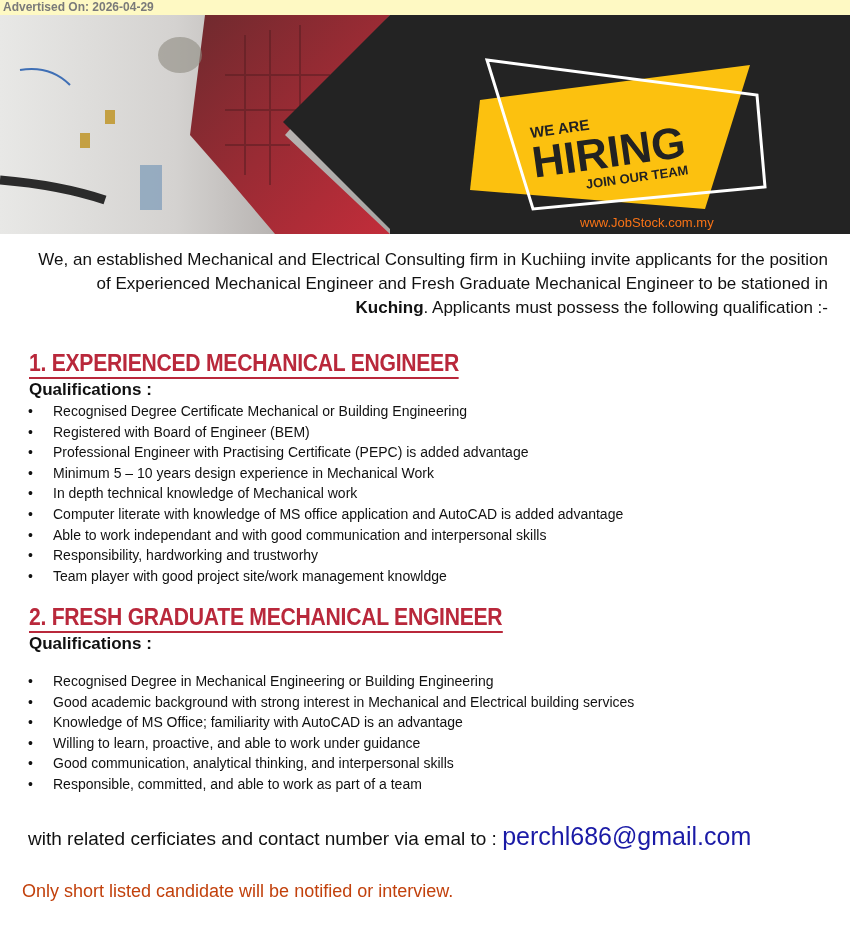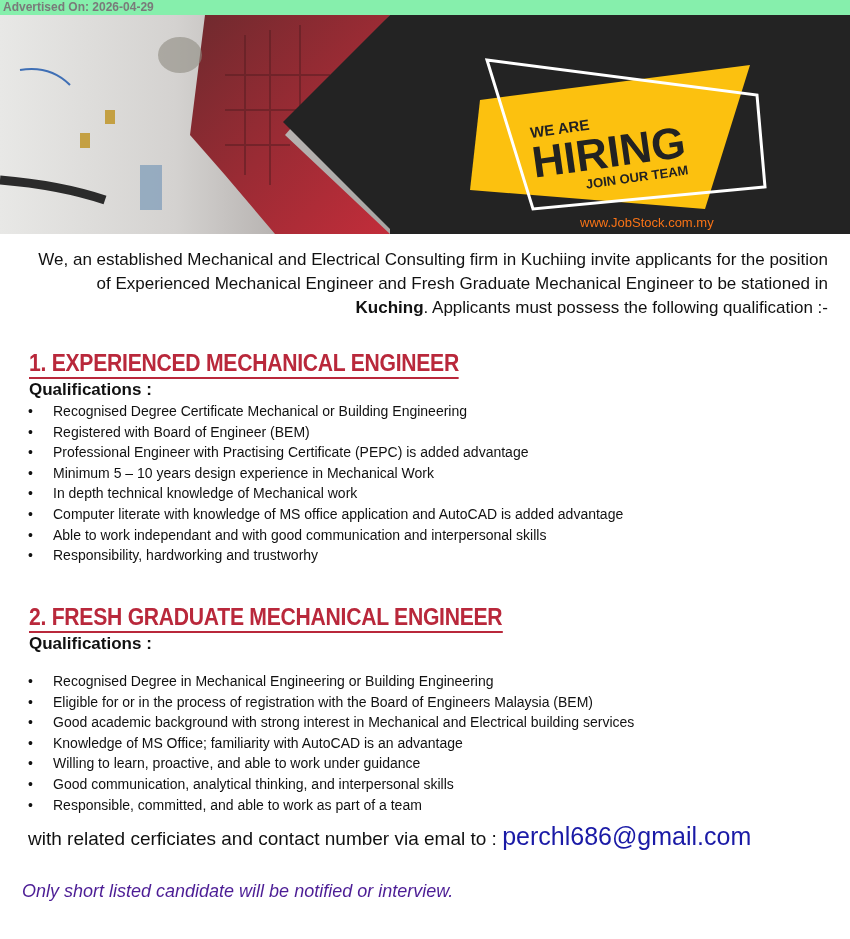--- a/index.html
+++ b/index.html
@@ -1,31 +1,31 @@
 <!DOCTYPE html>
 <html><head>
 <meta charset="utf-8">
 <style>
   html, body { margin:0; padding:0; }
   body { width:850px; height:939px; background:#ffffff; position:relative; overflow:hidden; font-family:"Liberation Sans", sans-serif; color:#111; }
-  .adbar { position:absolute; left:0; top:0; width:850px; height:15px; background:#86efac; }
+  .adbar { position:absolute; left:0; top:0; width:850px; height:15px; background:#fef9c3; }
   .adbar span { position:absolute; left:3px; top:0px; font-size:12px; font-weight:bold; color:#7a7a7a; line-height:15px; }
   .banner { position:absolute; left:0; top:15px; width:850px; height:219px; background:#232323; overflow:hidden; }
   .photo { position:absolute; left:0; top:0; width:850px; height:219px; }
   .url { position:absolute; left:580px; top:200px; color:#f97316; font-size:13px; line-height:16px; }
   .intro { position:absolute; left:28px; top:248px; width:800px; font-size:17px; line-height:24px; color:#111;text-align:right; }
   .intro b { font-weight:bold; }
   .h { position:absolute; left:29px; font-size:23px; font-weight:bold; color:#b9283b; letter-spacing:-0.3px; border-bottom:2px solid #b9283b; line-height:26px; padding-bottom:1px; transform:scaleX(0.92); transform-origin:left; }
   .qual { position:absolute; left:29px; font-size:17px; font-weight:bold; color:#111; line-height:20px; }
   ul.list { position:absolute; left:28px; margin:0; padding:0; list-style:none; font-size:14px; color:#111; }
   ul.list li { height:20.6px; line-height:20.6px; white-space:nowrap; }
   ul.list li .b { display:inline-block; width:25px; }
   .closing { position:absolute; left:28px; top:820px; font-size:19px; line-height:32px; color:#111; }
   .email { color:#1a1aa6; font-size:25px; }
-  .note { position:absolute; left:22px; top:881px; font-size:18px; font-style:italic; color:#4c1d95; }
+  .note { position:absolute; left:22px; top:881px; font-size:18px; color:#c2410c; }
 </style>
 </head>
 <body>
 
 <div class="adbar">
   <span>Advertised On: 2026-04-29</span>
 </div>
 
 <div class="banner">
   <svg class="photo" width="850" height="219" viewBox="0 0 850 219">
@@ -84,27 +84,27 @@
 <div class="qual" style="top:380px;">Qualifications :</div>
 <ul class="list" style="top:401px;">
   <li><span class="b">•</span><span>Recognised Degree Certificate Mechanical or Building Engineering</span></li>
   <li><span class="b">•</span><span>Registered with Board of Engineer (BEM)</span></li>
   <li><span class="b">•</span><span>Professional Engineer with Practising Certificate (PEPC) is added advantage</span></li>
   <li><span class="b">•</span><span>Minimum 5 – 10 years design experience in Mechanical Work</span></li>
   <li><span class="b">•</span><span>In depth technical knowledge of Mechanical work</span></li>
   <li><span class="b">•</span><span>Computer literate with knowledge of MS office application and AutoCAD is added advantage</span></li>
   <li><span class="b">•</span><span>Able to work independant and with good communication and interpersonal skills</span></li>
   <li><span class="b">•</span><span>Responsibility, hardworking and trustworhy</span></li>
+  <li><span class="b">•</span><span>Team player with good project site/work management knowldge</span></li>
 </ul>
 
 <div class="h" style="top:604px;">2. FRESH GRADUATE MECHANICAL ENGINEER</div>
 <div class="qual" style="top:634px;">Qualifications :</div>
 <ul class="list" style="top:655px;margin-top:16px;">
   <li><span class="b">•</span><span>Recognised Degree in Mechanical Engineering or Building Engineering</span></li>
-  <li><span class="b">•</span><span>Eligible for or in the process of registration with the Board of Engineers Malaysia (BEM)</span></li>
   <li><span class="b">•</span><span>Good academic background with strong interest in Mechanical and Electrical building services</span></li>
   <li><span class="b">•</span><span>Knowledge of MS Office; familiarity with AutoCAD is an advantage</span></li>
   <li><span class="b">•</span><span>Willing to learn, proactive, and able to work under guidance</span></li>
   <li><span class="b">•</span><span>Good communication, analytical thinking, and interpersonal skills</span></li>
   <li><span class="b">•</span><span>Responsible, committed, and able to work as part of a team</span></li>
 </ul>
 
 <div class="closing">
   <div><span>with related cerficiates and contact number via emal to : </span><span class="email">perchl686@gmail.com</span></div>
 </div>

